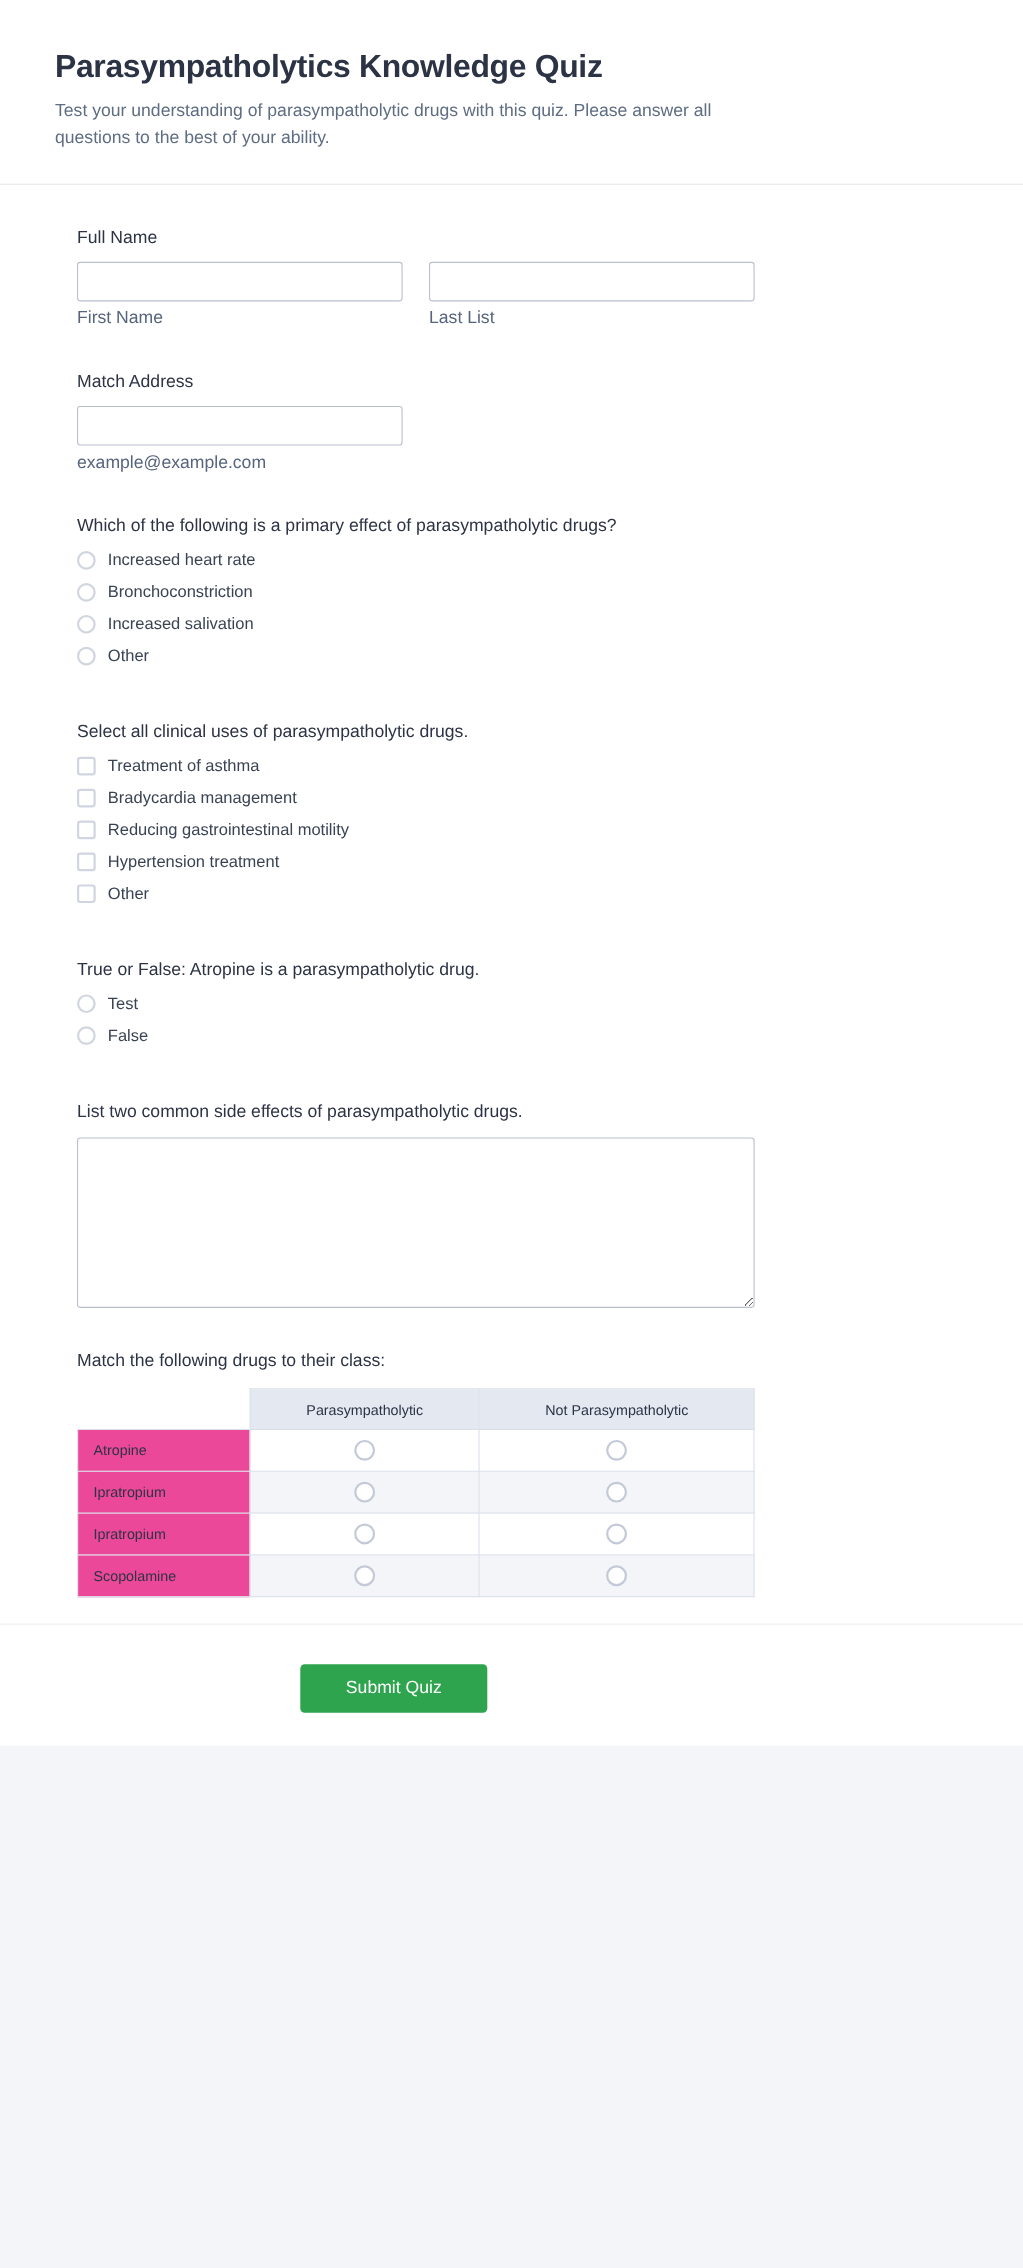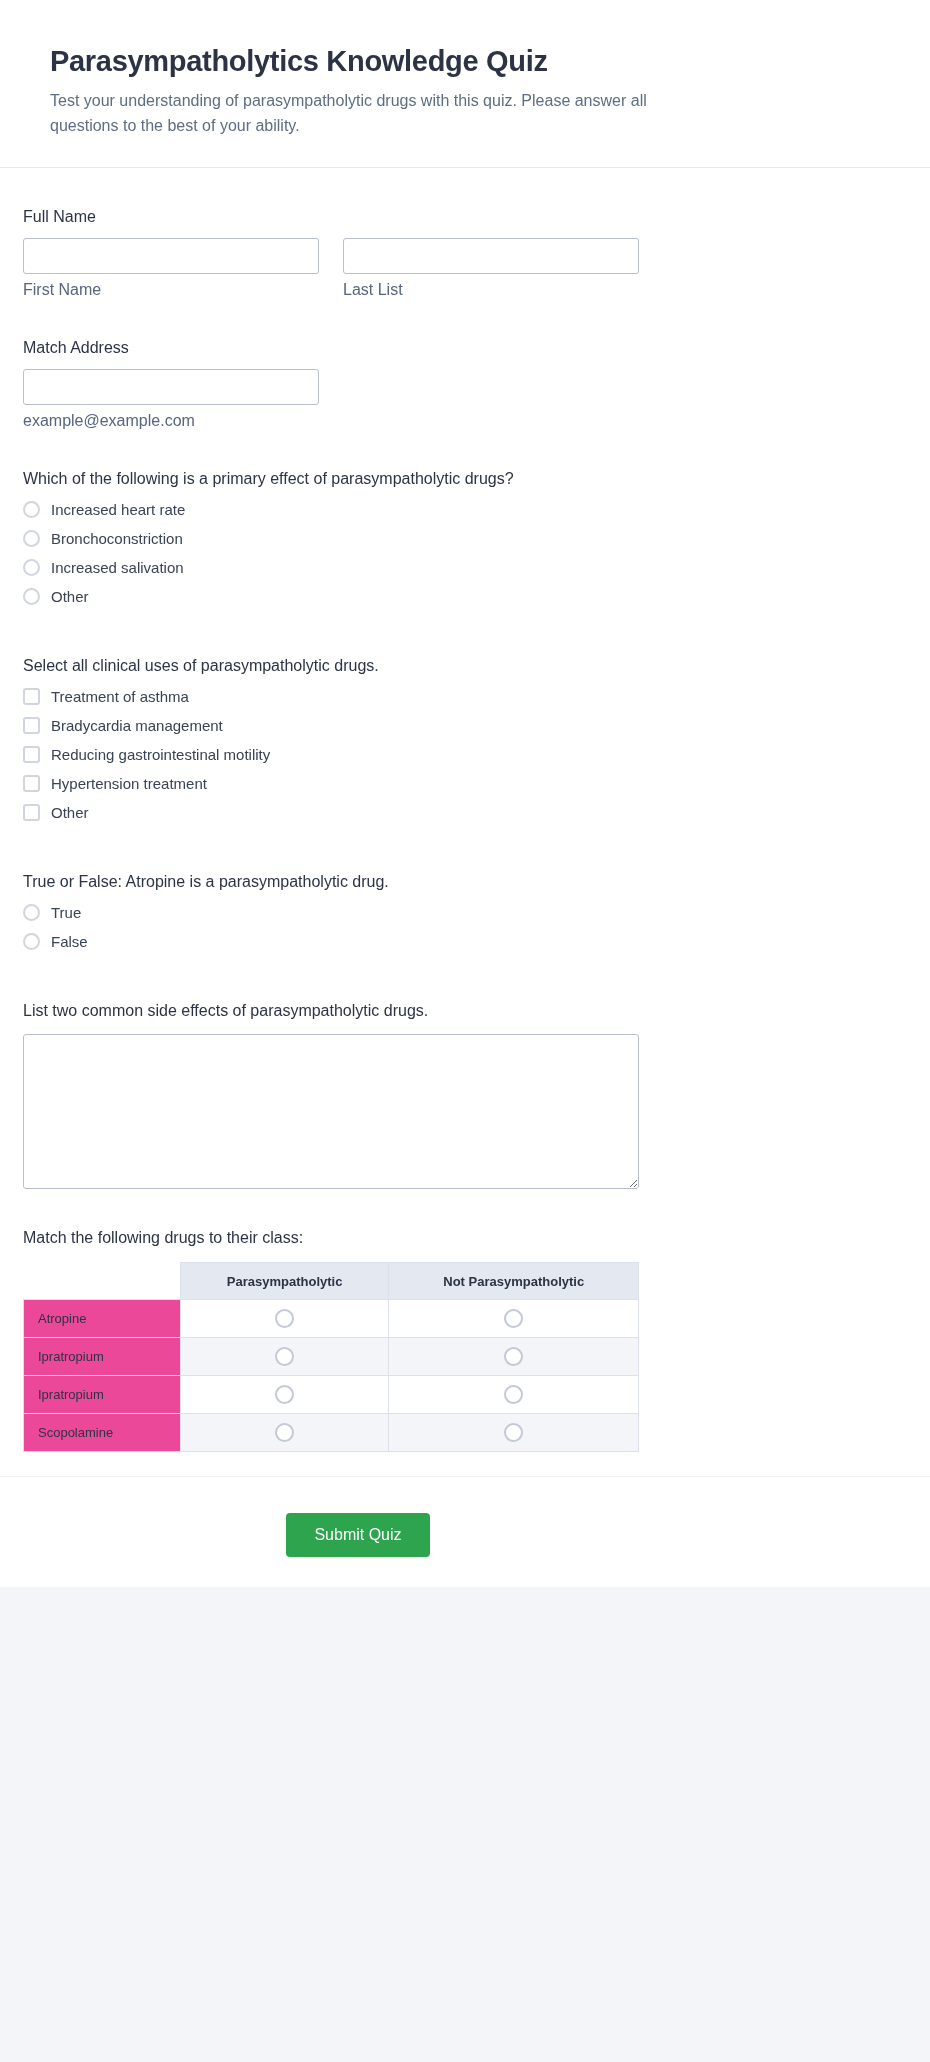--- a/index.html
+++ b/index.html
@@ -24,21 +24,21 @@
   }
   .form-subtitle {
     margin-top: 10px;
     font-size: 16px;
     line-height: 25px;
     color: #5e6d82;
     max-width: 600px;
   }
   .header-divider { height: 1px; background: #e6e8ec; }
 
-  .form-body { width: 616px; margin-left: 23px; }
+  .form-body { width: 616px; margin-left: 70px; }
 
   .field { margin-top: 38px; }
   .q-label {
     display: block;
     font-size: 16px;
     font-weight: 500;
     line-height: 21px;
     color: #2c3345;
   }
 
@@ -84,21 +84,21 @@
     font-family: inherit;
     color: #2c3345;
     resize: both;
     outline: none;
   }
 
   .matrix { margin-top: 14px; width: 616px; border-collapse: collapse; }
   .matrix th, .matrix td { border: 1px solid #dbe0ea; }
   .matrix thead th {
     height: 37px; background: #e4e8f1;
-    font-weight: 700; font-size: 13px; color: #2c3345;
+    font-weight: 400; font-size: 13px; color: #2c3345;
   }
   .matrix thead th.corner { background: transparent; border: none; }
   .matrix thead th.col-1 { width: 209px; }
   .matrix thead th.col-2 { width: 250px; }
   .matrix tbody th {
     width: 157px; height: 38px;
     background: #ec4899;
     font-weight: 400; font-size: 13px; color: #2c3345;
     text-align: left; padding-left: 14px;
   }
@@ -112,21 +112,21 @@
     cursor: pointer;
   }
 
   .submit-divider { margin-top: 24px; height: 1px; background: #eceef2; }
   .submit-row {
     width: 616px; margin-left: 50px;
     padding: 36px 0 14px 0;
     display: flex; justify-content: center;
   }
   .submit-btn {
-    width: 144px; height: 44px;
+    width: 170px; height: 44px;
     background: #2ea44e;
     border: none; border-radius: 4px;
     color: #ffffff;
     font-size: 16px; font-weight: 500;
     font-family: inherit;
     cursor: pointer;
   }
 </style>
 </head>
 <body>
@@ -208,21 +208,21 @@
           <span class="option-label">Other</span>
         </div>
       </div>
     </section>
 
     <section class="field">
       <label class="q-label">True or False: Atropine is a parasympatholytic drug.</label>
       <div class="options">
         <div class="option">
           <span class="radio-icon"></span>
-          <span class="option-label">True</span>
+          <span class="option-label">Test</span>
         </div>
         <div class="option">
           <span class="radio-icon"></span>
           <span class="option-label">False</span>
         </div>
       </div>
     </section>
 
     <section class="field">
       <label class="q-label">List two common side effects of parasympatholytic drugs.</label>

